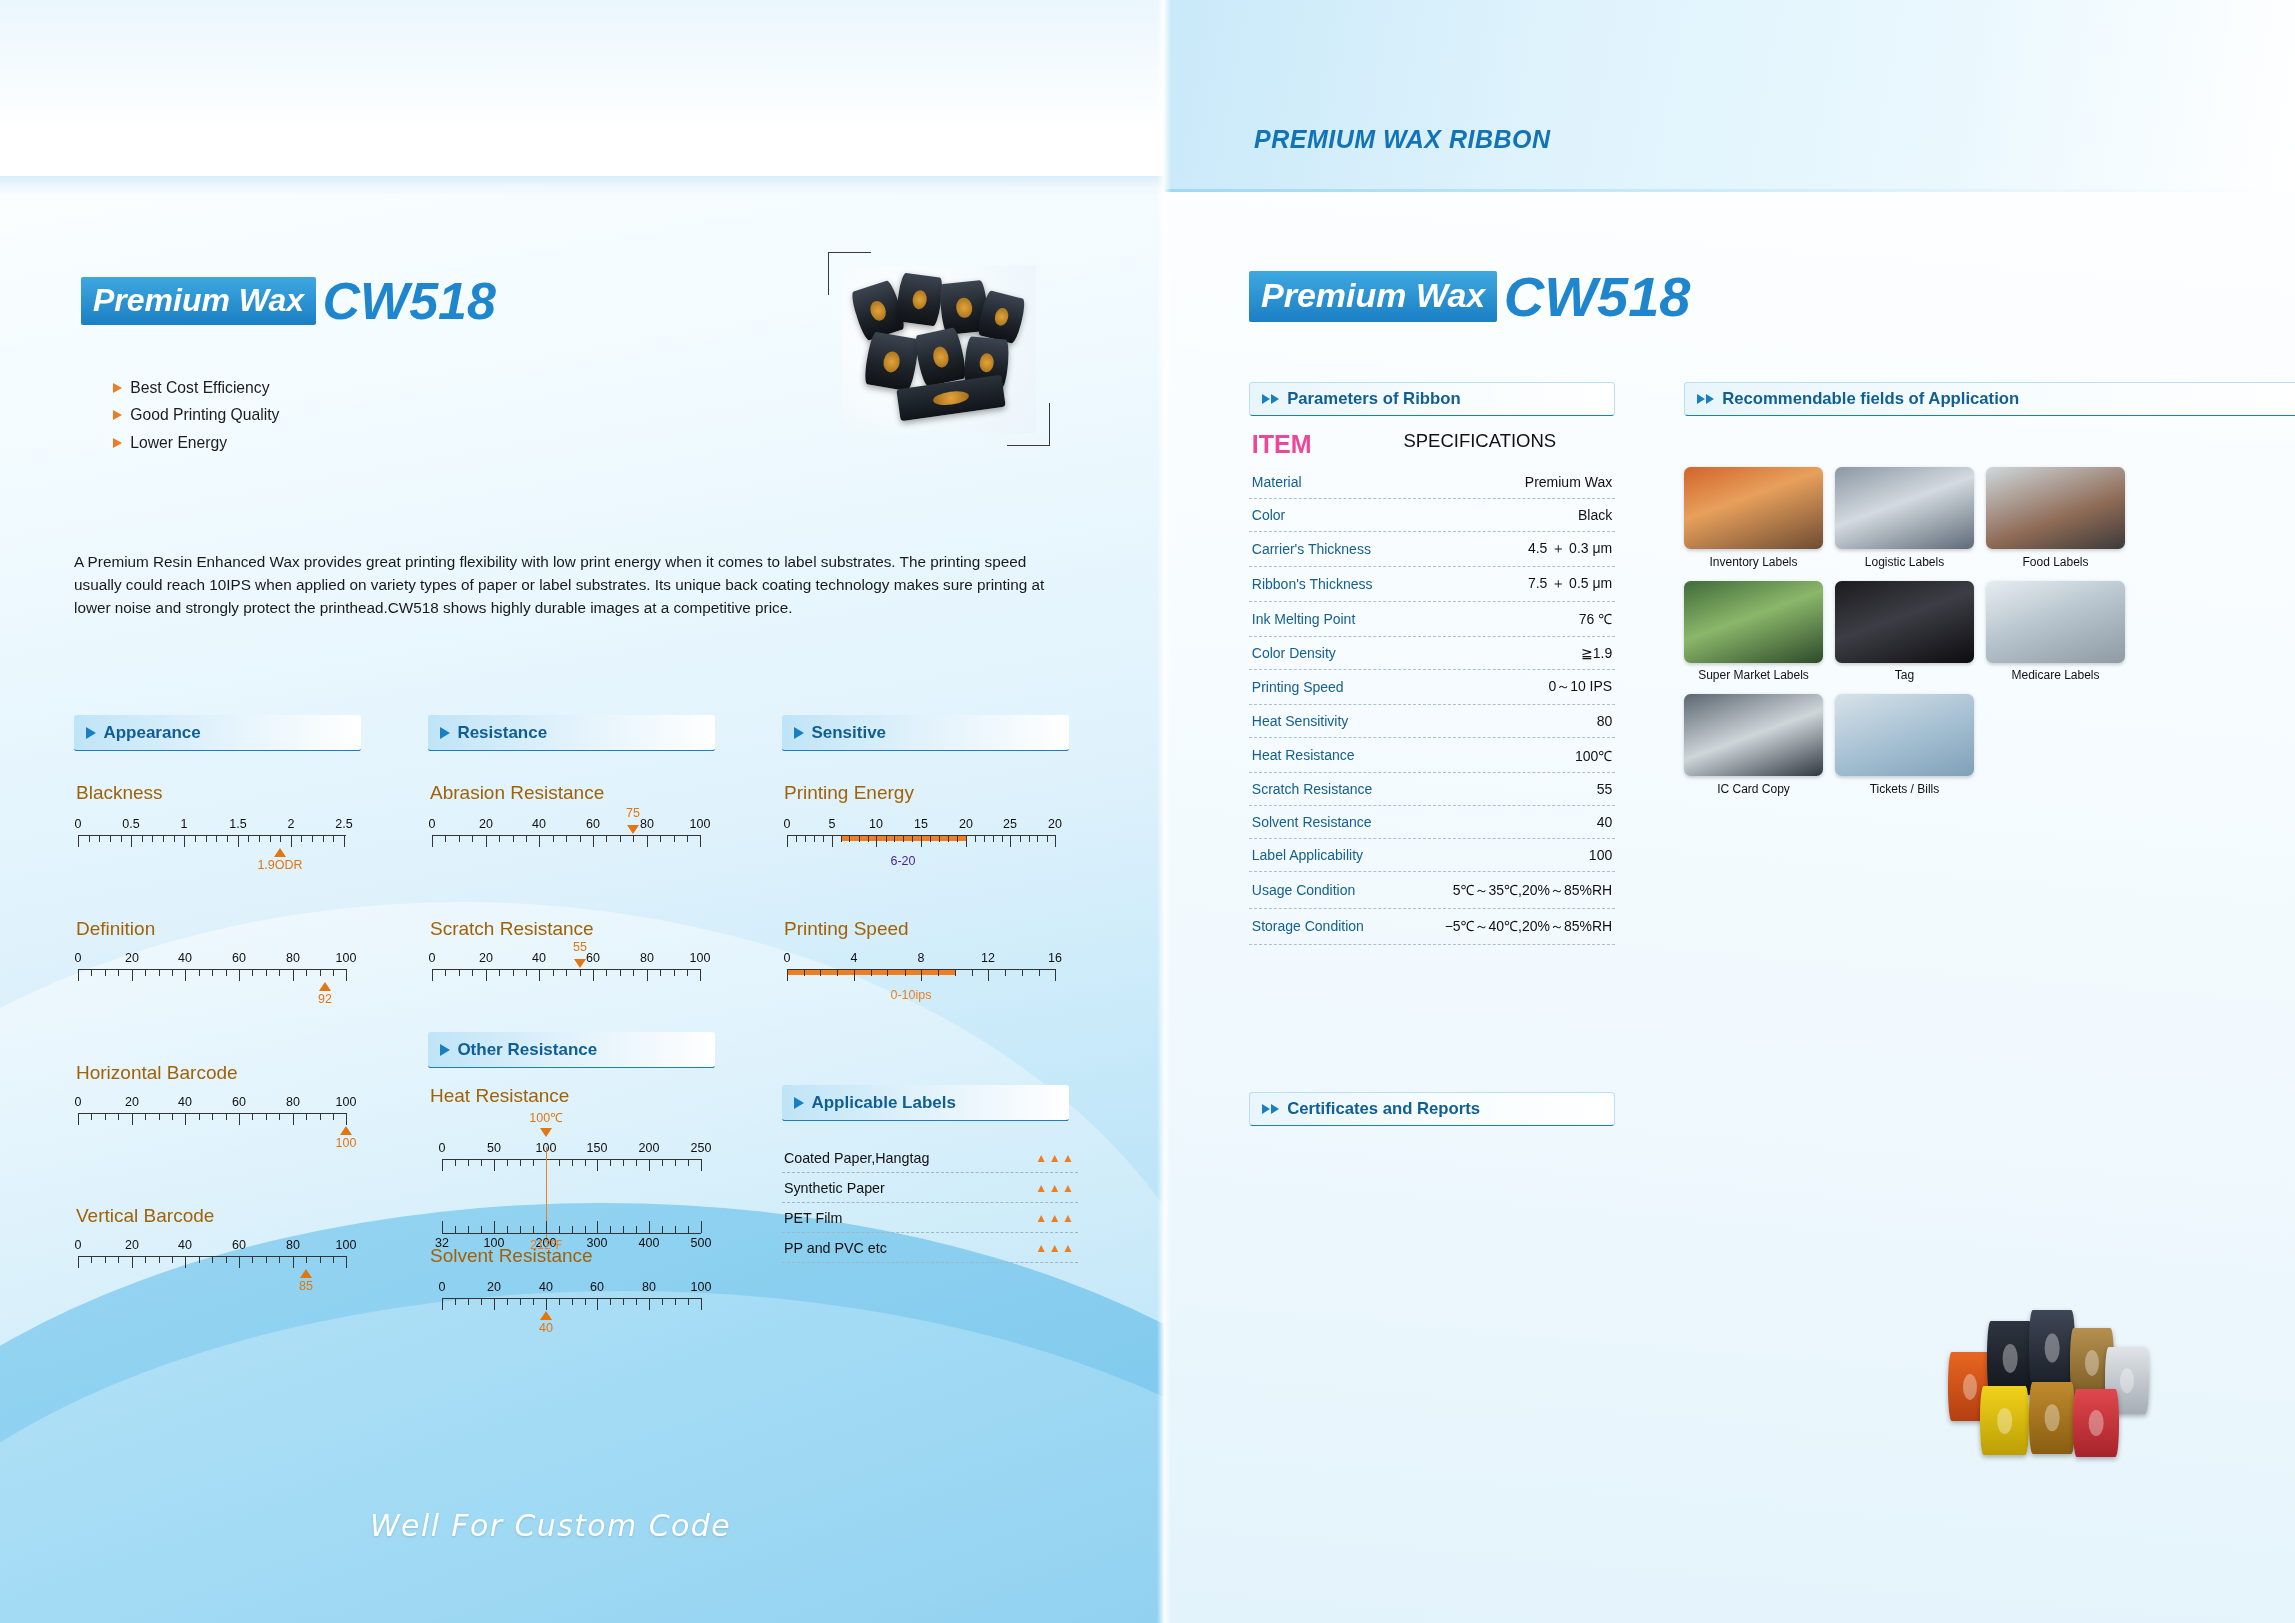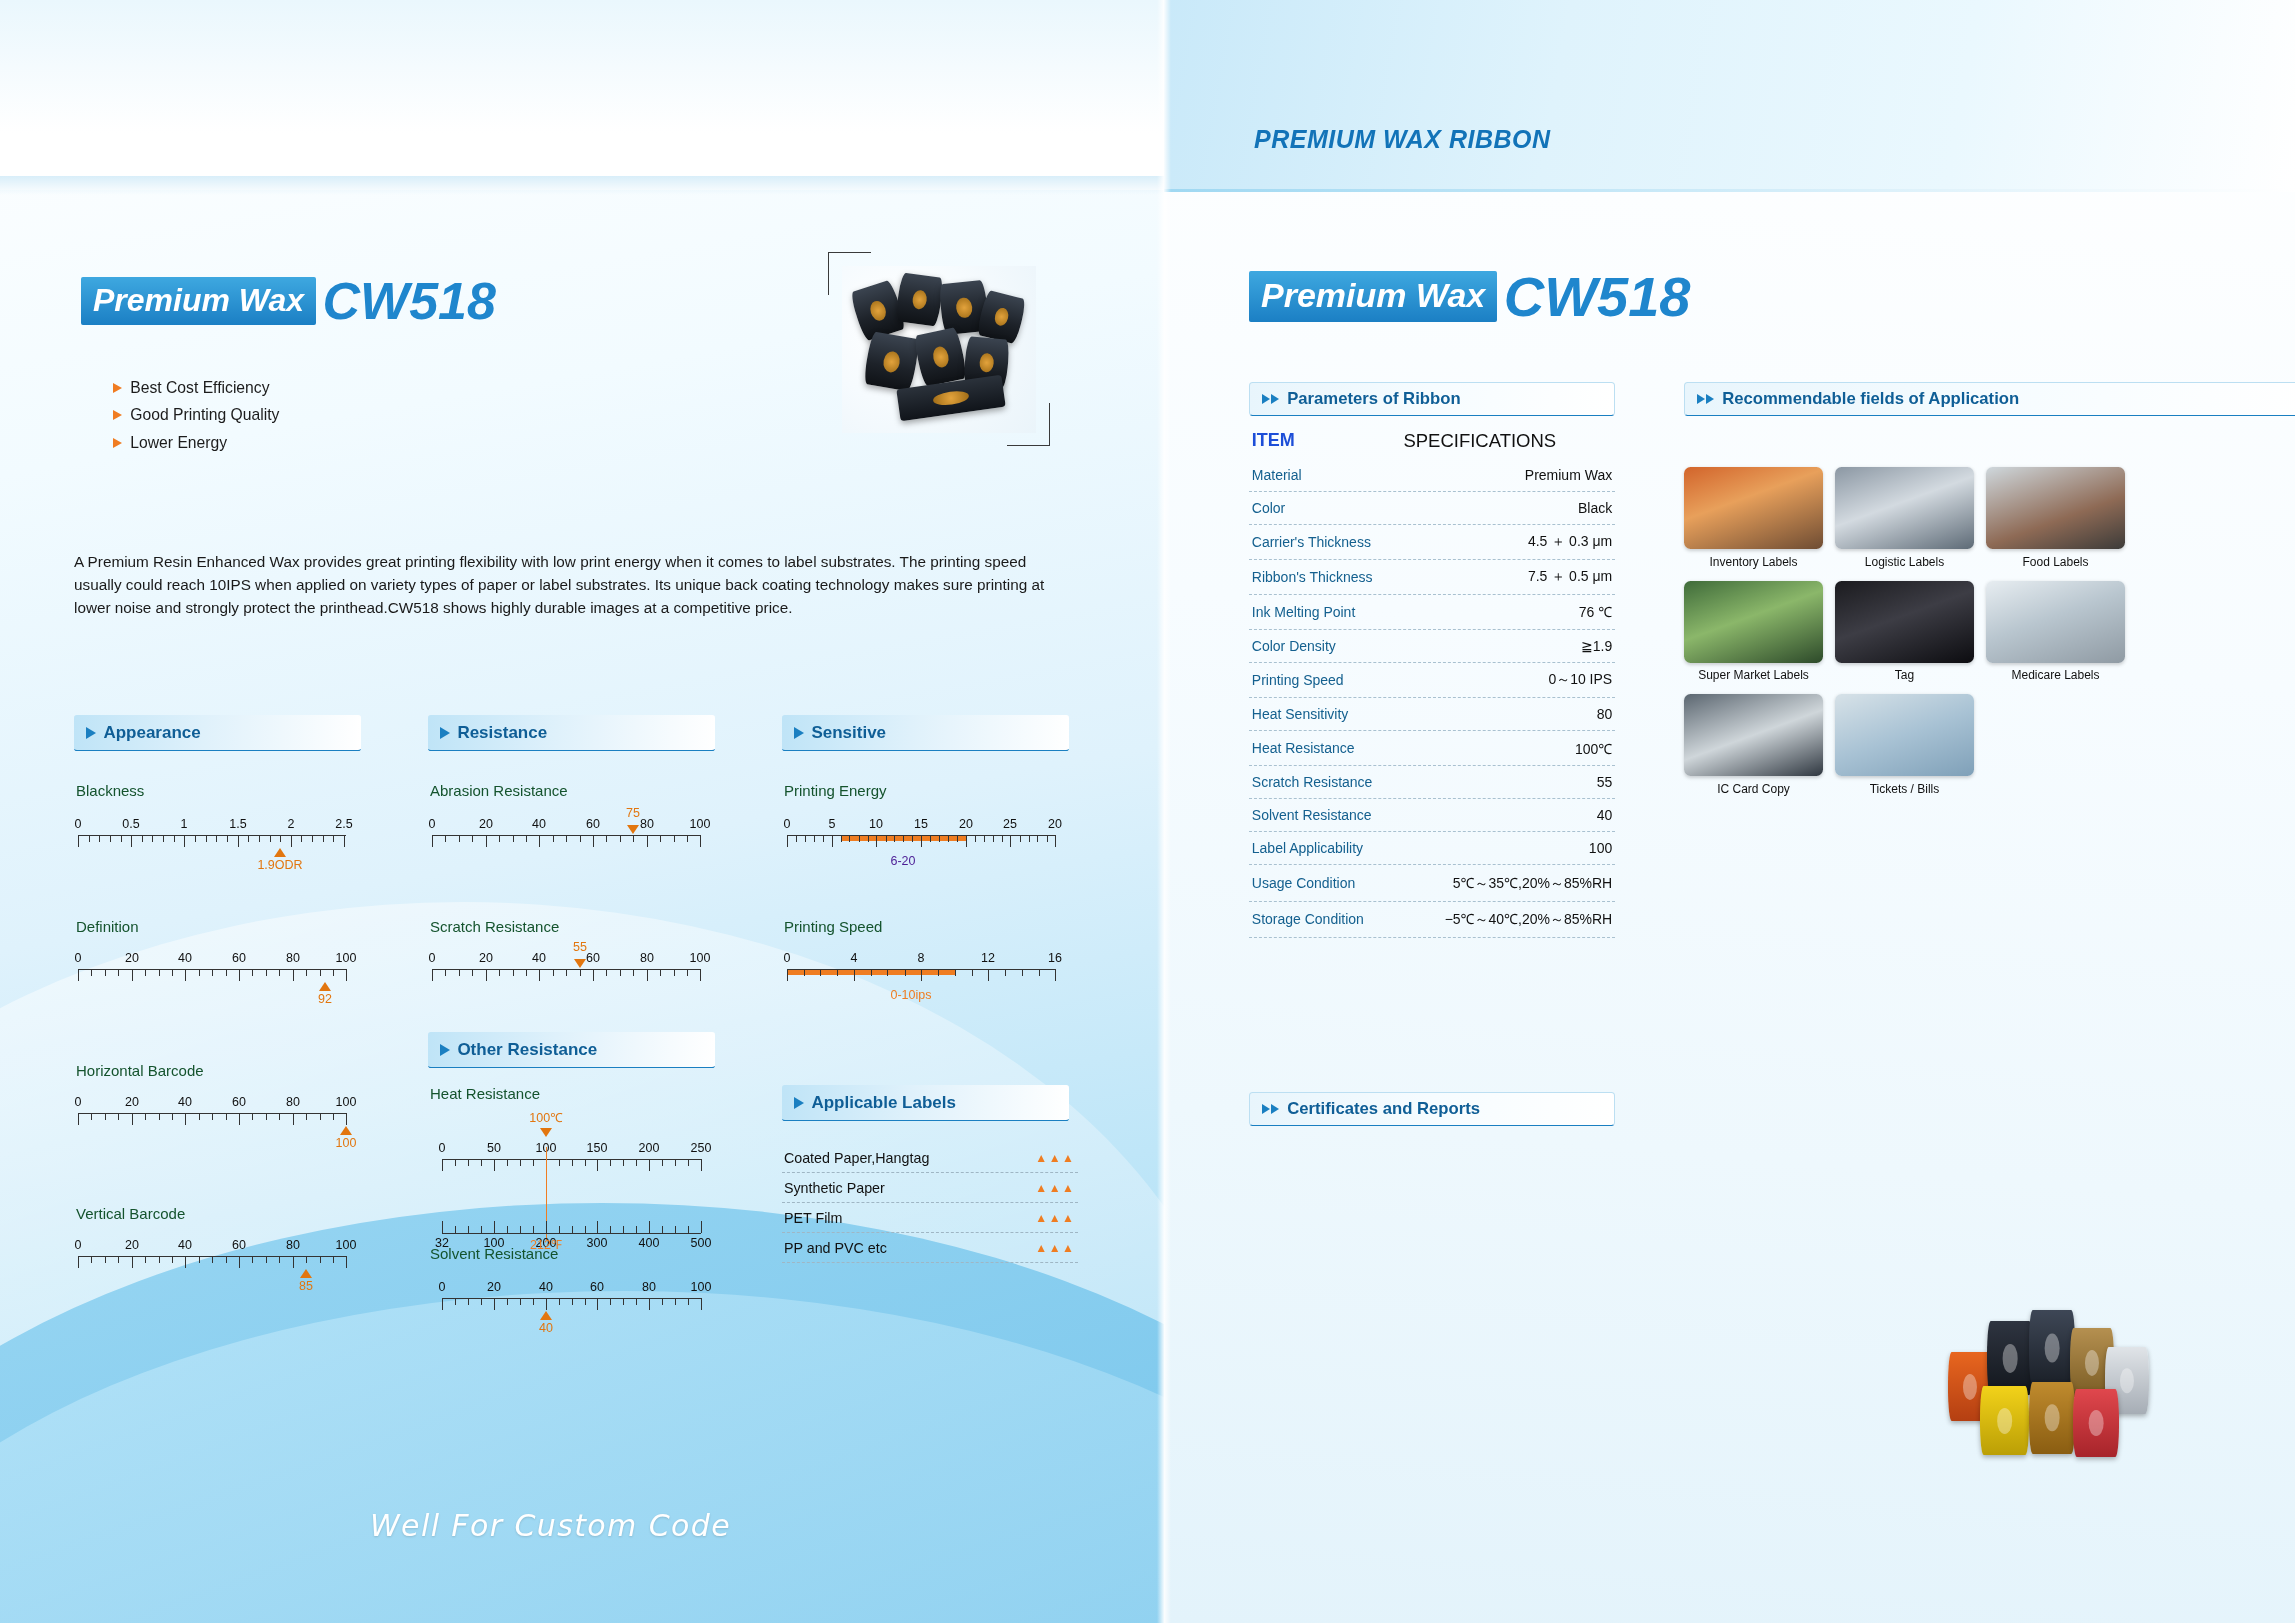--- a/index.html
+++ b/index.html
@@ -127,21 +127,21 @@
     border-bottom:1.4px solid #1a7fc1;
     display:flex;align-items:center;padding-left:12px;box-sizing:border-box;
   }
   .sec-head .tri{
     width:0;height:0;border-left:10.2px solid #1a7fc1;
     border-top:6px solid transparent;border-bottom:6px solid transparent;margin-right:7.4px;
   }
   .sec-head span{font-size:17px;font-weight:bold;color:#0f5e96;}
 
   
-  .scale-label{position:absolute;font-size:15px;color:#14532d;}
+  .scale-label{position:absolute;font-size:19px;color:#a16207;}
   .ruler{position:absolute;}
   .ruler .axis{position:absolute;left:0;top:0;width:100%;height:1.4px;background:#333;}
   .ruler .tick{position:absolute;top:0;width:0.9px;background:#333;}
   .ruler .tick.major{height:12px;}
   .ruler .tick.minor{height:7px;}
   .ruler .num{position:absolute;top:-18.5px;font-size:12.5px;color:#111;transform:translateX(-50%);}
   .ruler .num.below{top:15.7px;}
   .marker{position:absolute;}
   .marker .arrow{
     width:0;height:0;border-left:6.5px solid transparent;border-right:6.5px solid transparent;
@@ -184,21 +184,21 @@
   .rhead .dtri{display:flex;margin-right:7.4px;}
   .rhead .dtri i{
     width:0;height:0;border-left:8.3px solid #1a7fc1;
     border-top:5.1px solid transparent;border-bottom:5.1px solid transparent;margin-right:0.9px;
   }
   .rhead span{font-size:16.7px;font-weight:bold;color:#0f5e96;}
 
   
   .spec{position:absolute;left:1249px;top:430px;width:366px;}
   .spec .hrow{display:flex;justify-content:space-between;padding:0 2.8px 7.4px 2.8px;}
-  .spec .hrow .a{font-size:18px;font-weight:bold;color:#1d4ed8;}
+  .spec .hrow .a{font-size:25px;font-weight:bold;color:#ec4899;}
   .spec .hrow .b{font-size:18.5px;color:#111;margin-right:56px;}
   .spec .row{
     display:flex;justify-content:space-between;align-items:center;
     border-bottom:0.9px dashed #a9c1d0;padding:7.9px 2.8px 7.9px 2.8px;
   }
   .spec .row .k{font-size:14px;color:#14608f;}
   .spec .row .v{font-size:14px;color:#111;}
 
   
   .certs{position:absolute;left:1249px;top:1148px;width:366px;}

